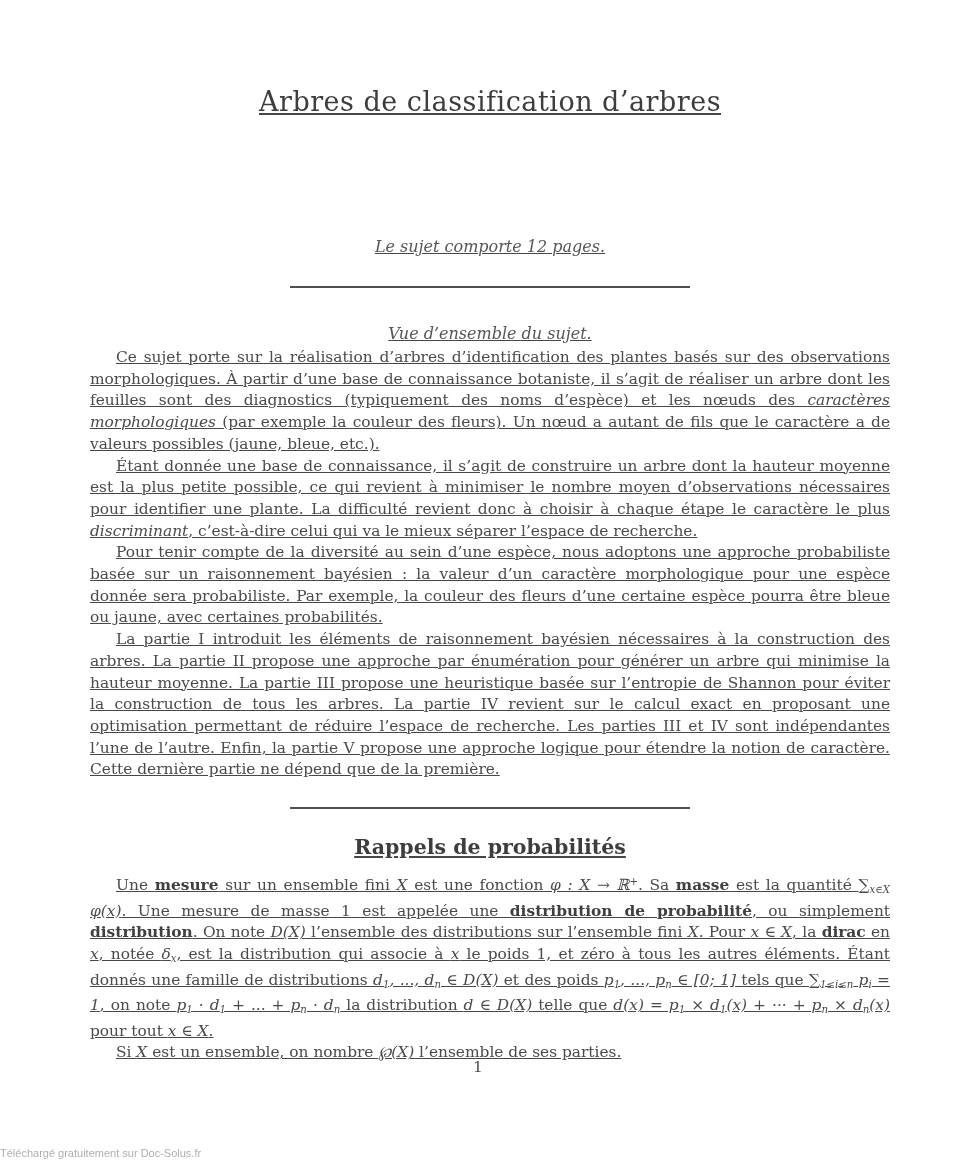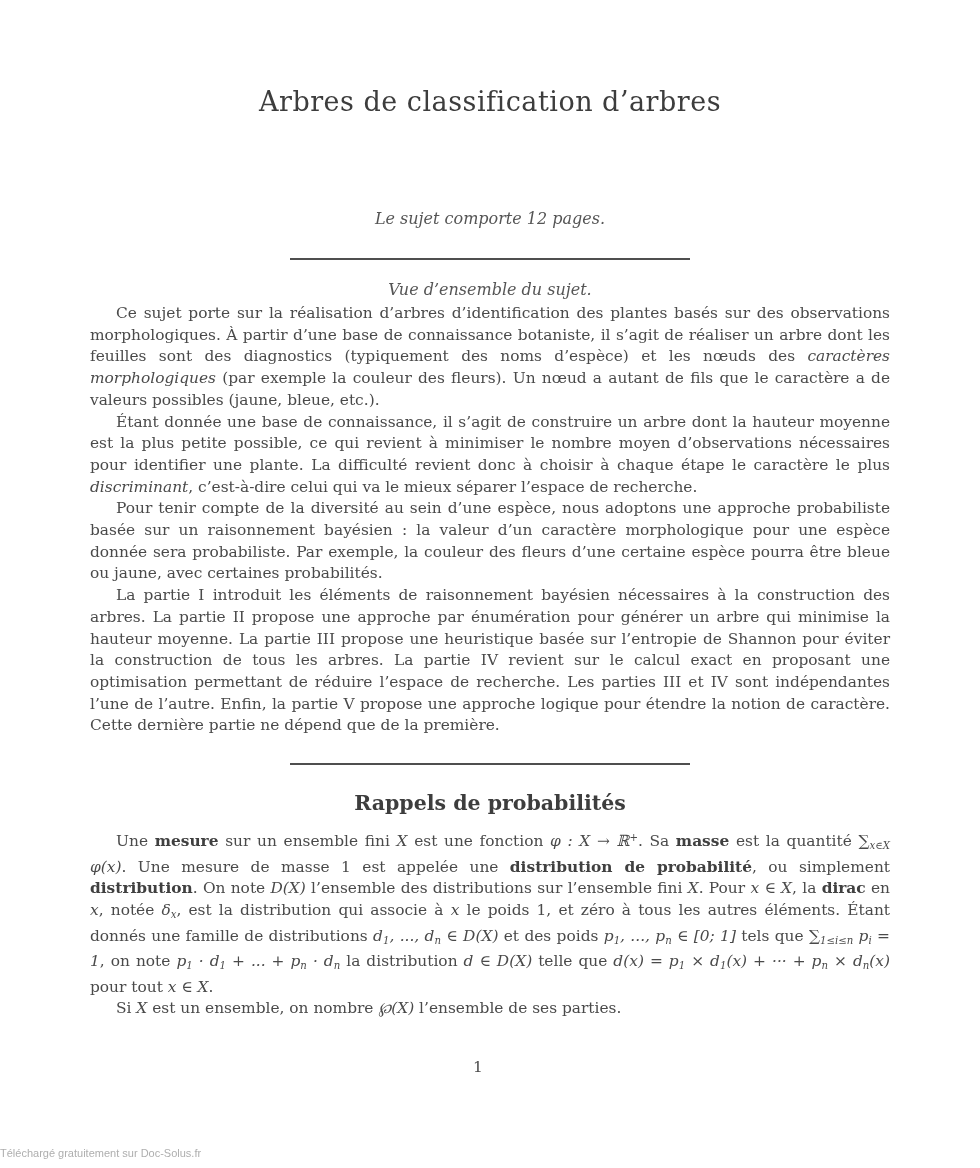--- a/index.html
+++ b/index.html
@@ -7,50 +7,51 @@
     width: 980px; height: 1168px;
     background: #ffffff;
     font-family: "DejaVu Serif", "Liberation Serif", serif;
   }
   .page {
     position: relative;
     width: 956px; height: 1168px;
     background: #ffffff;
     overflow: hidden;
     color: #474747;
+    text-decoration: underline;
   }
   .content {
     width: 800px;
     margin: 0 auto 0 90px;
   }
   .doc-title {
     margin-top: 86px;
     text-align: center;
     font-size: 27px;
     font-weight: 400;
     color: #3d3d3d;
     letter-spacing: 0.5px;
   }
   .pages-note {
-    margin-top: 92px;
+    margin-top: 120px;
     text-align: center;
     font-style: italic;
     font-size: 16px;
     color: #555555;
   }
   .rule {
     width: 400px;
     height: 2px;
     background: #4f4f4f;
     margin: 30px auto 0 auto;
     border: none;
   }
   .rule2 { margin-top: 26px; }
   .overview-heading {
-    margin-top: 20px;
+    margin-top: 36px;
     text-align: center;
     font-style: italic;
     font-size: 16px;
     color: #555555;
   }
   .body-text {
     margin-top: 4px;
     font-size: 15.4px;
     line-height: 21.7px;
     text-align: justify;

